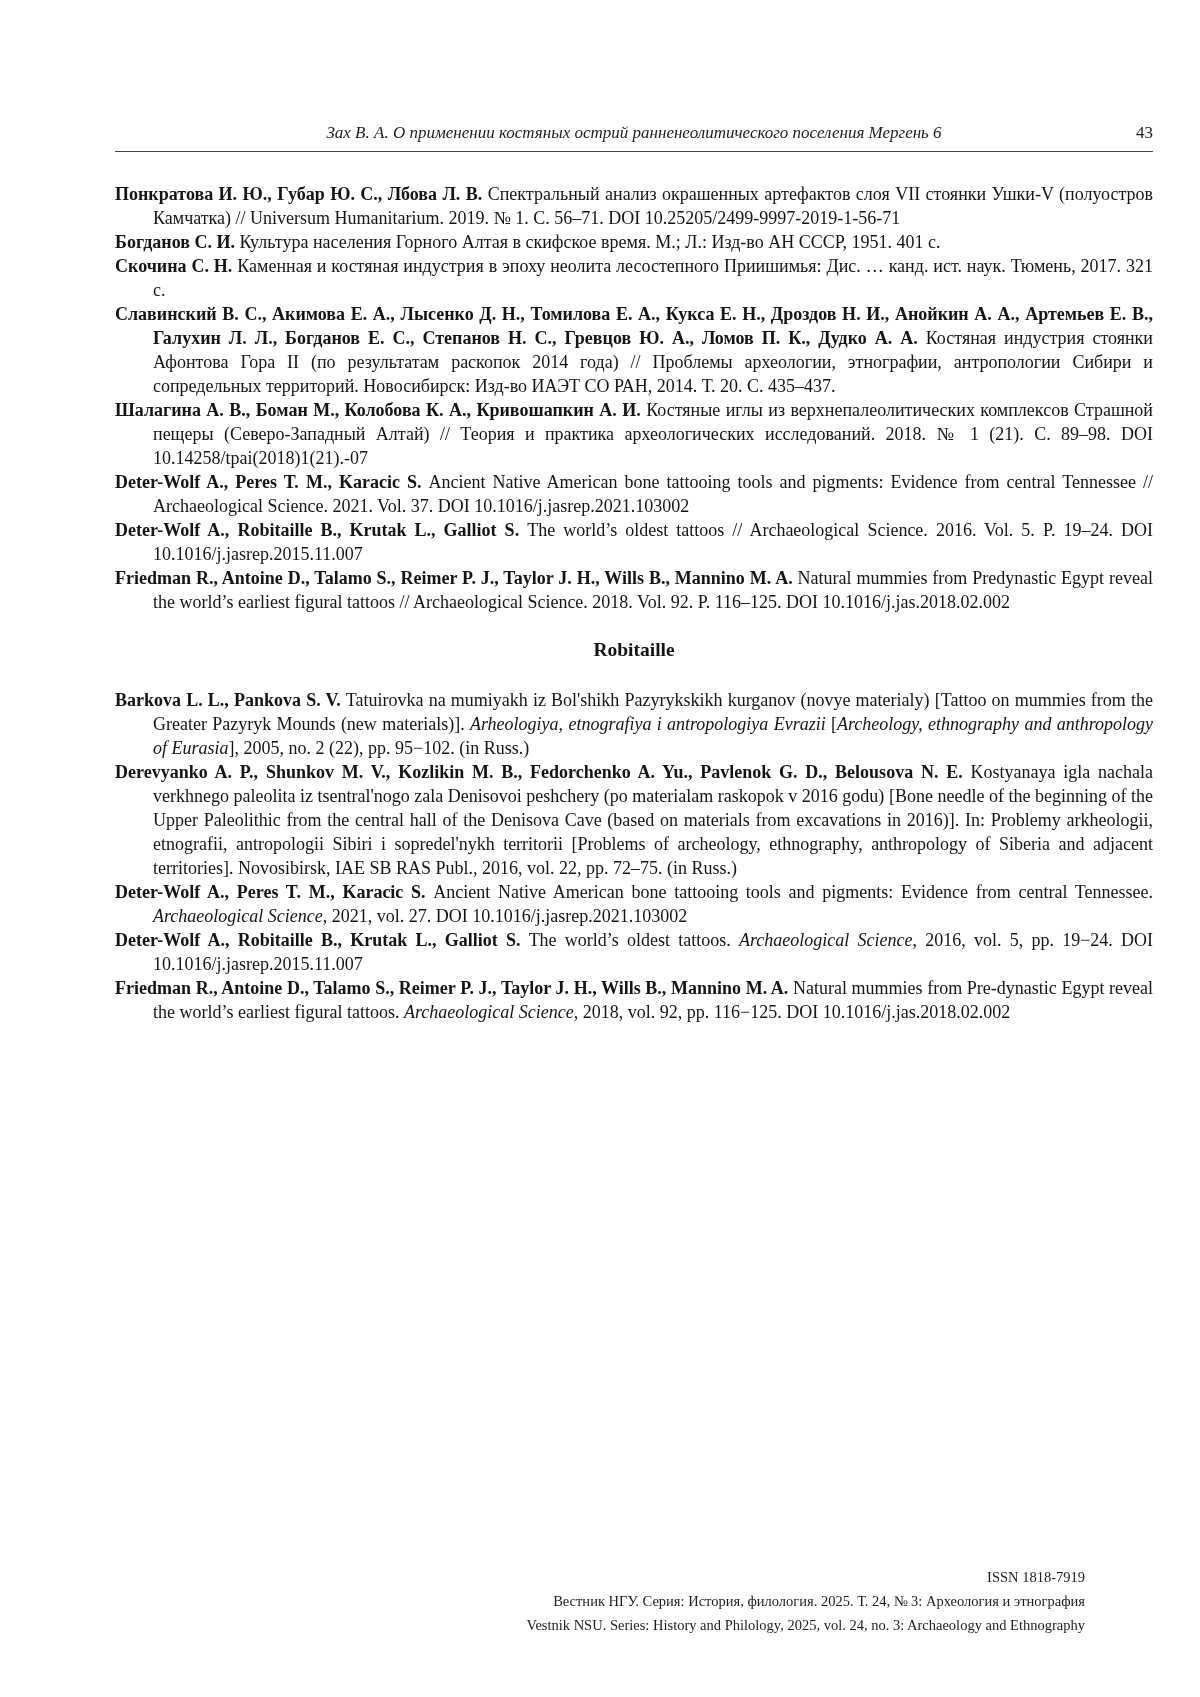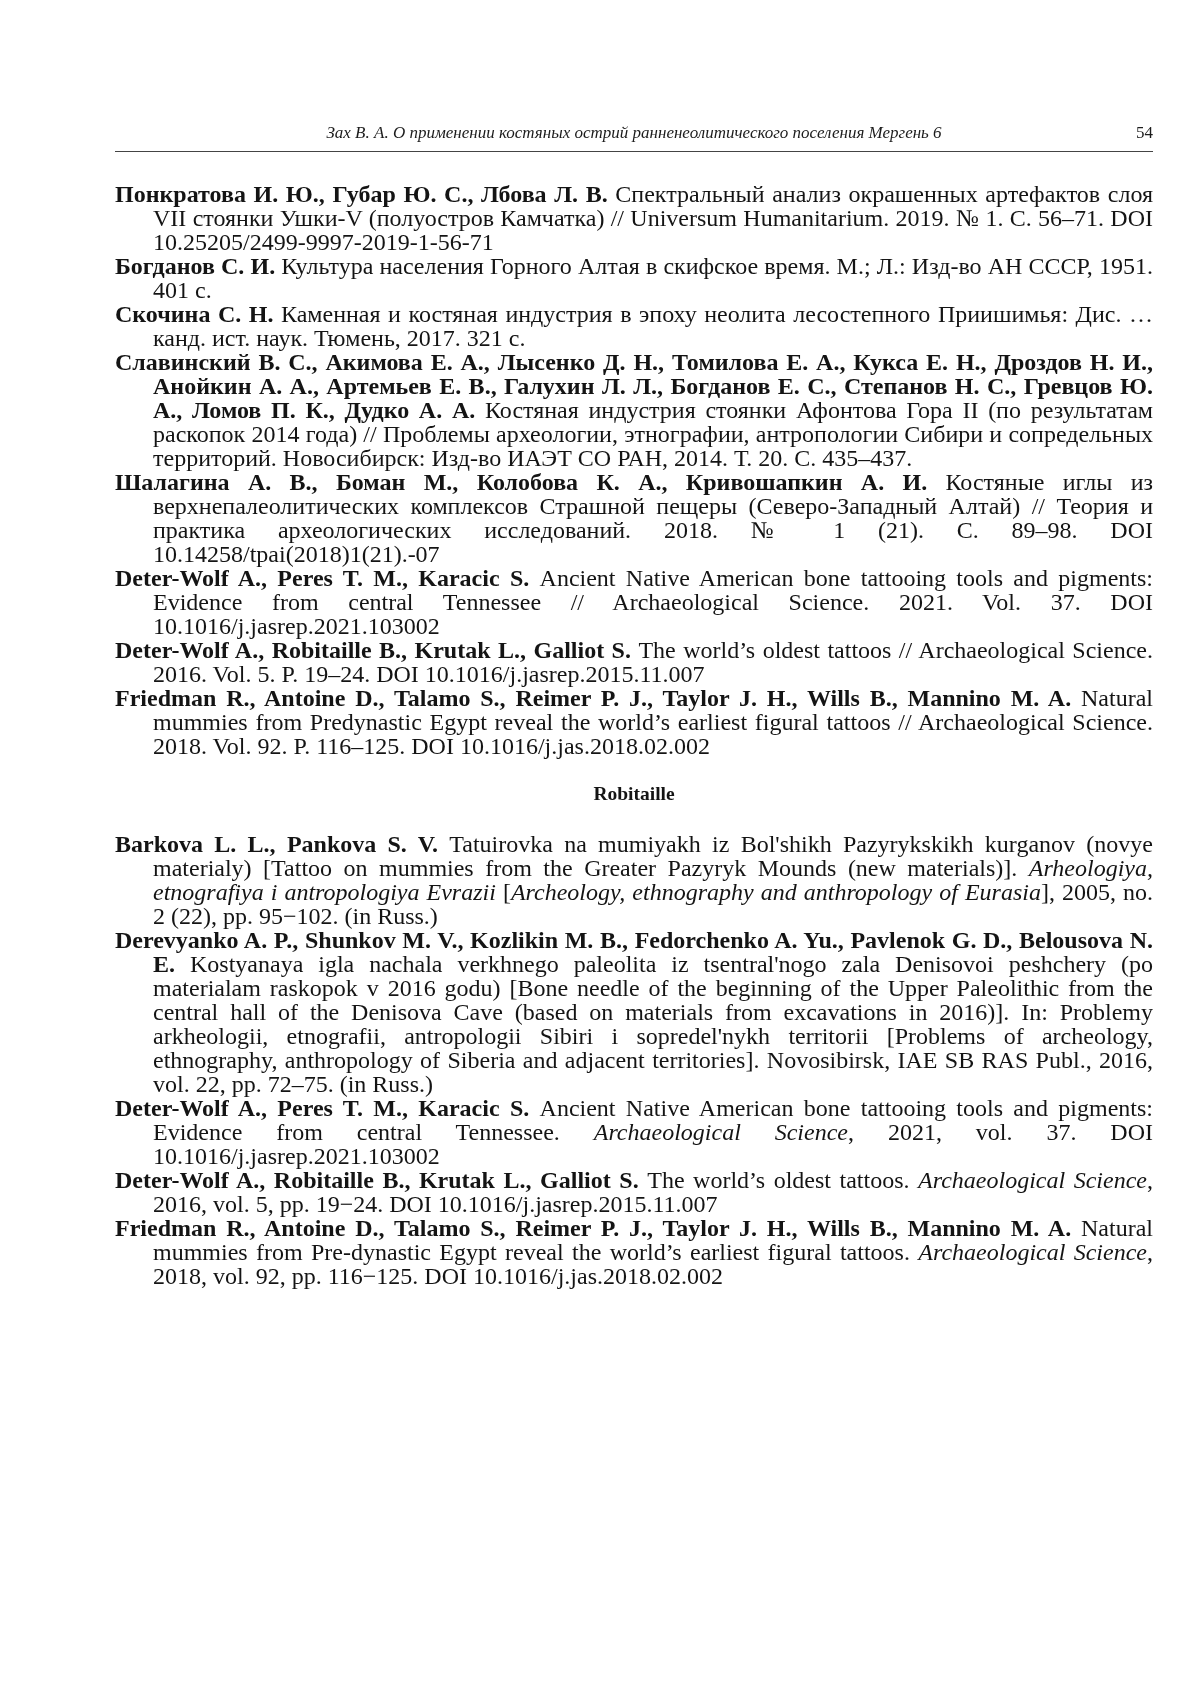--- a/index.html
+++ b/index.html
@@ -31,21 +31,21 @@
     margin-bottom: 30px;
   }
   .running-header .page-number {
     position: absolute;
     right: 0;
     top: 0;
     font-style: normal;
   }
   .ref {
     margin: 0;
-    font-size: 24px;
+    font-size: 18px;
     line-height: 24px;
     text-align: justify;
     padding-left: 38px;
     text-indent: -38px;
   }
   .seg-b { font-weight: 700; }
   .seg-i { font-style: italic; }
   .section-heading {
     font-size: 19.5px;
     line-height: 24px;
@@ -63,40 +63,45 @@
     color: #1c1c1c;
   }
 </style>
 </head>
 <body>
 
 <div class="page">
 
   <header class="running-header">
     <span class="header-text">Зах В. А. О применении костяных острий ранненеолитического поселения Мергень 6</span>
-    <span class="page-number">54</span>
+    <span class="page-number">43</span>
   </header>
 
   <main>
     <section class="ref-list" id="refs-ru">
         <p class="ref"><span class="seg-b">Понкратова И. Ю., Губар Ю. С., Лбова Л. В. </span><span class="seg-n">Спектральный анализ окрашенных артефактов слоя VII стоянки Ушки-V (полуостров Камчатка) // Universum Humanitarium. 2019. № 1. С. 56–71. DOI 10.25205/2499-9997-2019-1-56-71</span></p>
         <p class="ref"><span class="seg-b">Богданов С. И. </span><span class="seg-n">Культура населения Горного Алтая в скифское время. М.; Л.: Изд-во АН СССР, 1951. 401 с.</span></p>
         <p class="ref"><span class="seg-b">Скочина С. Н. </span><span class="seg-n">Каменная и костяная индустрия в эпоху неолита лесостепного Приишимья: Дис. … канд. ист. наук. Тюмень, 2017. 321 с.</span></p>
         <p class="ref"><span class="seg-b">Славинский В. С., Акимова Е. А., Лысенко Д. Н., Томилова Е. А., Кукса Е. Н., Дроздов Н. И., Анойкин А. А., Артемьев Е. В., Галухин Л. Л., Богданов Е. С., Степанов Н. С., Гревцов Ю. А., Ломов П. К., Дудко А. А. </span><span class="seg-n">Костяная индустрия стоянки Афонтова Гора II (по результатам раскопок 2014 года) // Проблемы археологии, этнографии, антропологии Сибири и сопредельных территорий. Новосибирск: Изд-во ИАЭТ СО РАН, 2014. Т. 20. С. 435–437.</span></p>
         <p class="ref"><span class="seg-b">Шалагина А. В., Боман М., Колобова К. А., Кривошапкин А. И. </span><span class="seg-n">Костяные иглы из верхнепалеолитических комплексов Страшной пещеры (Северо-Западный Алтай) // Теория и практика археологических исследований. 2018. № 1 (21). С. 89–98. DOI 10.14258/tpai(2018)1(21).-07</span></p>
         <p class="ref"><span class="seg-b">Deter-Wolf A., Peres T. M., Karacic S. </span><span class="seg-n">Ancient Native American bone tattooing tools and pigments: Evidence from central Tennessee // Archaeological Science. 2021. Vol. 37. DOI 10.1016/j.jasrep.2021.103002</span></p>
         <p class="ref"><span class="seg-b">Deter-Wolf A., Robitaille B., Krutak L., Galliot S. </span><span class="seg-n">The world’s oldest tattoos // Archaeological Science. 2016. Vol. 5. P. 19–24. DOI 10.1016/j.jasrep.2015.11.007</span></p>
         <p class="ref"><span class="seg-b">Friedman R., Antoine D., Talamo S., Reimer P. J., Taylor J. H., Wills B., Mannino M. A. </span><span class="seg-n">Natural mummies from Predynastic Egypt reveal the world’s earliest figural tattoos // Archaeological Science. 2018. Vol. 92. P. 116–125. DOI 10.1016/j.jas.2018.02.002</span></p>
       </section>
 
     <h2 class="section-heading">Robitaille</h2>
 
     <section class="ref-list" id="refs-en">
         <p class="ref"><span class="seg-b">Barkova L. L., Pankova S. V. </span><span class="seg-n">Tatuirovka na mumiyakh iz Bol'shikh Pazyrykskikh kurganov (novye materialy) [Tattoo on mummies from the Greater Pazyryk Mounds (new materials)]. </span><span class="seg-i">Arheologiya, etnografiya i antropologiya Evrazii</span><span class="seg-n"> [</span><span class="seg-i">Archeology, ethnography and anthropology of Eurasia</span><span class="seg-n">], 2005, no. 2 (22), pp. 95−102. (in Russ.)</span></p>
         <p class="ref"><span class="seg-b">Derevyanko A. P., Shunkov M. V., Kozlikin M. B., Fedorchenko A. Yu., Pavlenok G. D., Belousova N. E. </span><span class="seg-n">Kostyanaya igla nachala verkhnego paleolita iz tsentral'nogo zala Denisovoi peshchery (po materialam raskopok v 2016 godu) [Bone needle of the beginning of the Upper Paleolithic from the central hall of the Denisova Cave (based on materials from excavations in 2016)]. In: Problemy arkheologii, etnografii, antropologii Sibiri i sopredel'nykh territorii [Problems of archeology, ethnography, anthropology of Siberia and adjacent territories]. Novosibirsk, IAE SB RAS Publ., 2016, vol. 22, pp. 72–75. (in Russ.)</span></p>
-        <p class="ref"><span class="seg-b">Deter-Wolf A., Peres T. M., Karacic S. </span><span class="seg-n">Ancient Native American bone tattooing tools and pigments: Evidence from central Tennessee. </span><span class="seg-i">Archaeological Science</span><span class="seg-n">, 2021, vol. 37. DOI 10.1016/j.jasrep.2021.103002</span></p>
+        <p class="ref"><span class="seg-b">Deter-Wolf A., Peres T. M., Karacic S. </span><span class="seg-n">Ancient Native American bone tattooing tools and pigments: Evidence from central Tennessee. </span><span class="seg-i">Archaeological Science</span><span class="seg-n">, 2021, vol. 27. DOI 10.1016/j.jasrep.2021.103002</span></p>
         <p class="ref"><span class="seg-b">Deter-Wolf A., Robitaille B., Krutak L., Galliot S. </span><span class="seg-n">The world’s oldest tattoos. </span><span class="seg-i">Archaeological Science</span><span class="seg-n">, 2016, vol. 5, pp. 19−24. DOI 10.1016/j.jasrep.2015.11.007</span></p>
         <p class="ref"><span class="seg-b">Friedman R., Antoine D., Talamo S., Reimer P. J., Taylor J. H., Wills B., Mannino M. A. </span><span class="seg-n">Natural mummies from Pre-dynastic Egypt reveal the world’s earliest figural tattoos. </span><span class="seg-i">Archaeological Science</span><span class="seg-n">, 2018, vol. 92, pp. 116−125. DOI 10.1016/j.jas.2018.02.002</span></p>
       </section>
   </main>
 
+  <footer class="footer">
+    <div>ISSN 1818-7919</div>
+    <div>Вестник НГУ. Серия: История, филология. 2025. Т. 24, № 3: Археология и этнография</div>
+    <div>Vestnik NSU. Series: History and Philology, 2025, vol. 24, no. 3: Archaeology and Ethnography</div>
+  </footer>
 
 </div>
 
 </body></html>

